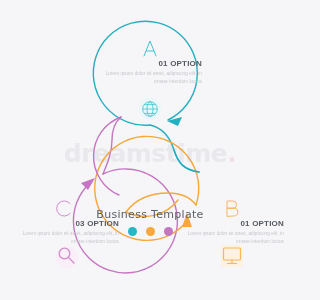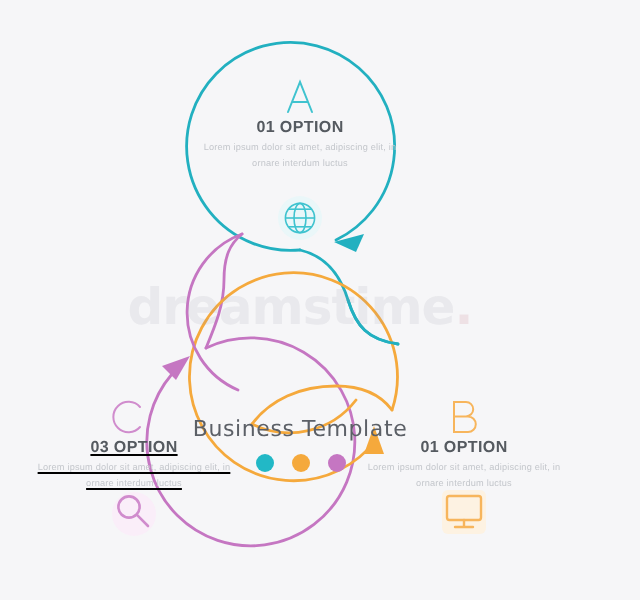--- a/index.html
+++ b/index.html
@@ -22,21 +22,21 @@
     position: absolute;
     left: 0;
     top: 0;
     width: 300px;
     height: 300px;
   }
 
   
   .node-text {
     position: absolute;
-    text-align: center;
+    text-align: right;
     width: 104px;
   }
   .letter {
     font-size: 19px;
     font-weight: 400;
     letter-spacing: 1px;
     line-height: 1;
     font-family: "DejaVu Sans", sans-serif;
   }
   .opt-title {
@@ -50,21 +50,21 @@
   .opt-body {
     font-size: 4.6px;
     line-height: 1.85;
     color: #c3c6cb;
     margin-top: 2px;
     letter-spacing: 0.1px;
   }
 
   #node-a-text { left: 98px; top: 36px; }
   #node-b-text { left: 180px; top: 196px; }
-  #node-c-text { left: 15px; top: 196px; text-decoration: underline; }
+  #node-c-text { left: 15px; top: 196px; }
 
   #center-text {
     position: absolute;
     left: 90px;
     top: 160px;
     width: 120px;
     text-align: center;
     margin-top: 48px;
   }
   .center-title {

